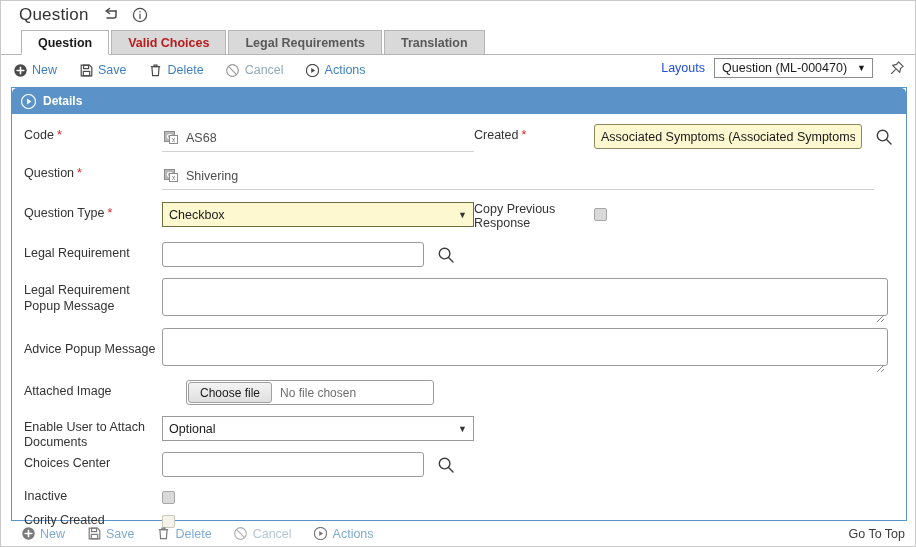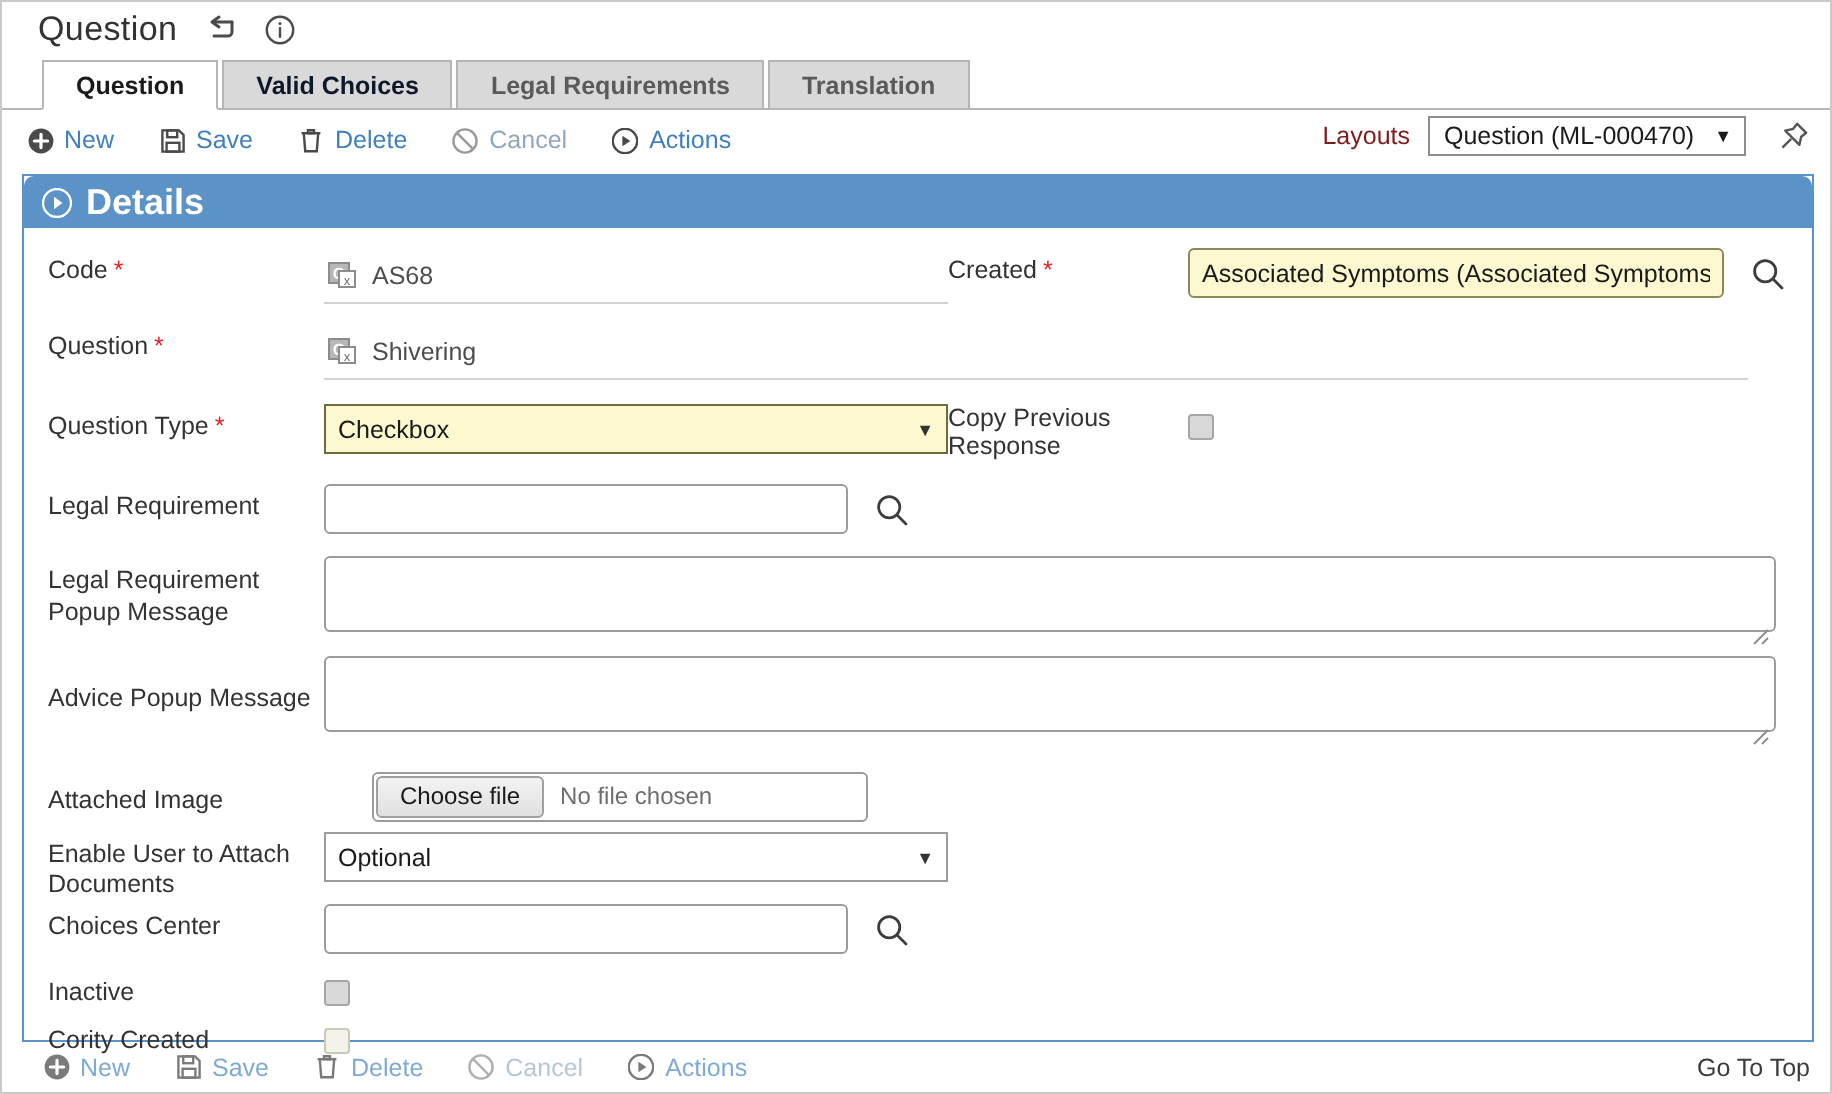--- a/index.html
+++ b/index.html
@@ -56,21 +56,21 @@
     white-space: nowrap;
     cursor: pointer;
   }
   .tab.active {
     background: #ffffff;
     color: #1a1a1a;
     position: relative; top: 1px;
     height: 25px; line-height: 24px;
     border-bottom: 1px solid #ffffff;
   }
-  .tab.warn { color: #0f172a; }
+  .tab.warn { color: #b91c1c; }
 
   
   .toolbar {
     position: absolute; left: 0; top: 55px;
     width: 916px; height: 28px;
     display: flex; align-items: center;
     padding-left: 12px;
   }
   .tb-item {
     display: flex; align-items: center;
@@ -88,21 +88,21 @@
   }
   .tb-item.dim { color: #8fa7bd; }
   .tb-item.dim .ic { color: #9a9a9a; }
   .tb-item .ic svg { display: block; }
 
   .layouts-wrap {
     position: absolute; right: 10px; top: 57px;
     display: flex; align-items: center;
   }
   .layouts-label {
-    font-size: 12.5px; color: #7f1d1d; margin-right: 9px;
+    font-size: 12.5px; color: #1d4ed8; margin-right: 9px;
   }
   .layouts-select {
     height: 20px;
     border: 1px solid #8d8d8d;
     background: #ffffff;
     font-size: 12.5px;
     color: #1a1a1a;
     padding: 0 6px 0 7px;
     display: flex; align-items: center;
     cursor: pointer;
@@ -129,21 +129,21 @@
     background: #5b93c8;
     display: flex; align-items: center;
     padding-left: 8px;
     color: #ffffff;
     border-radius: 5px 5px 0 0;
   }
   .panel-header .ph-icon {
     width: 16px; height: 16px; margin-right: 7px;
     display: inline-flex; align-items: center; justify-content: center;
   }
-  .panel-title { font-size: 18px; font-weight: bold; }
+  .panel-title { font-size: 12px; font-weight: bold; }
 
   .panel-body {
     position: relative;
     height: 406px;
     padding: 10px 12px 0 12px;
   }
 
   
   .row {
     display: flex;
@@ -504,21 +504,21 @@
             <span class="ta-grip">
               <svg width="9" height="9" viewBox="0 0 9 9" stroke="currentColor" stroke-width="1">
                   <path d="M8 1 L1 8"></path>
                   <path d="M8 5 L5 8"></path>
                 </svg>
             </span>
           </div>
         </div>
       </div>
 
-      <div class="row" style="height:36px;align-items:center;">
+      <div class="row" style="height:36px;">
         <div class="lbl col-l-label">Attached Image</div>
         <div style="width:248px;flex:0 0 248px;margin-left:24px;">
           <div class="file-field">
             <span class="file-btn">Choose file</span>
             <span class="file-name">No file chosen</span>
           </div>
         </div>
       </div>
 
       <div class="row" style="height:36px;">

